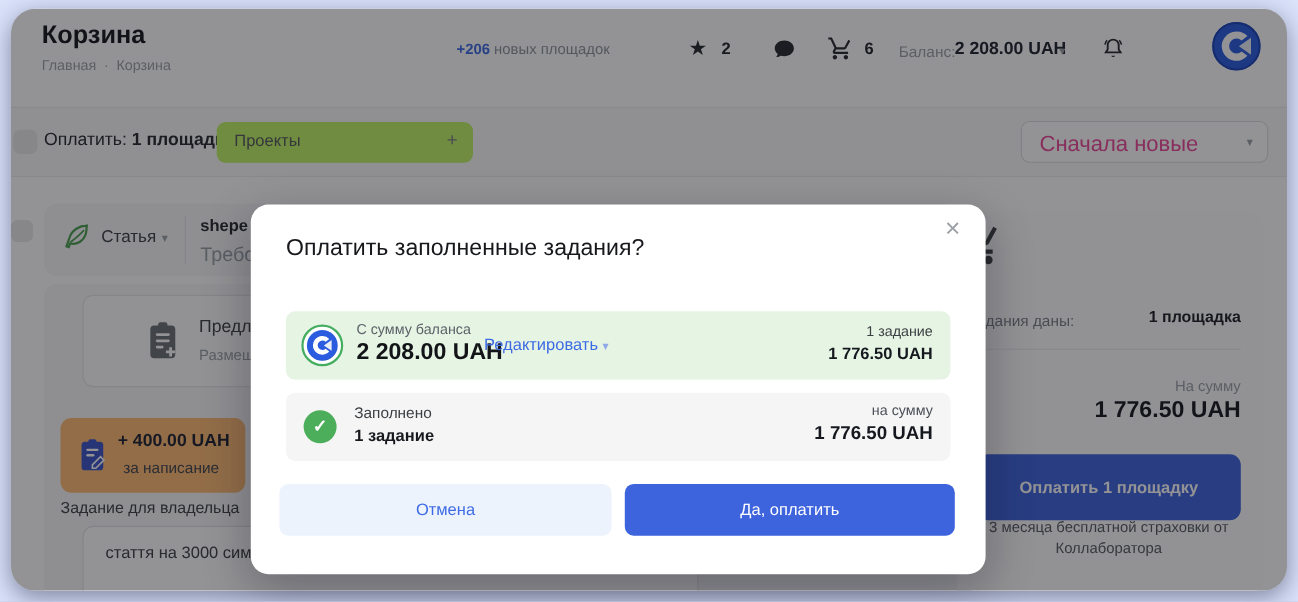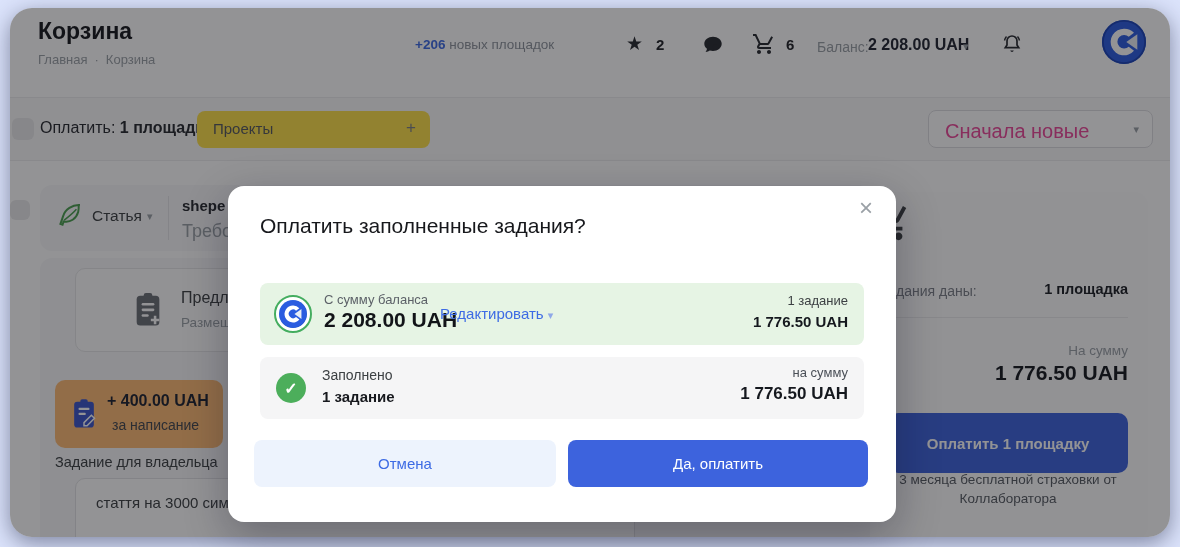--- a/index.html
+++ b/index.html
@@ -34,21 +34,21 @@
     display:flex; align-items:center; justify-content:center;
   }
   .logo svg { width:100%; height:100%; }
 
   
   .toolbar-band { left:10px; top:97px; width:1160px; height:64px; background:#fafafa;
     border-top:1px solid #ededef; border-bottom:1px solid #ededef; }
   .checkbox { width:22px; height:22px; border-radius:6px; background:#e9e9eb; }
   .pay-line { left:40px; top:119px; font-size:16px; color:#26282e; }
   .pay-line b { font-weight:700; }
-  .projects-chip { left:197px; top:111px; width:233px; height:37px; background:#fde047; border-radius:8px; }
+  .projects-chip { left:197px; top:111px; width:233px; height:37px; background:#bef264; border-radius:8px; }
   .projects-chip .val { position:absolute; left:16px; top:9px; font-size:15px; color:#55585e; }
   .projects-chip .plus { position:absolute; right:14px; top:7px; font-size:17px; color:#7b7f86; }
   .sort-select { left:928px; top:110px; width:225px; height:38px; background:#fff;
     border:1px solid #dcdce0; border-radius:8px; }
   .sort-select .val { position:absolute; left:16px; top:9px; font-size:20px; color:#ec4899; }
   .sort-select .caret { position:absolute; right:13px; top:12px; }
 
   
   .card { background:#f7f8f9; border-radius:12px; }
   .vdivider { width:1px; background:#e4e4e7; }

